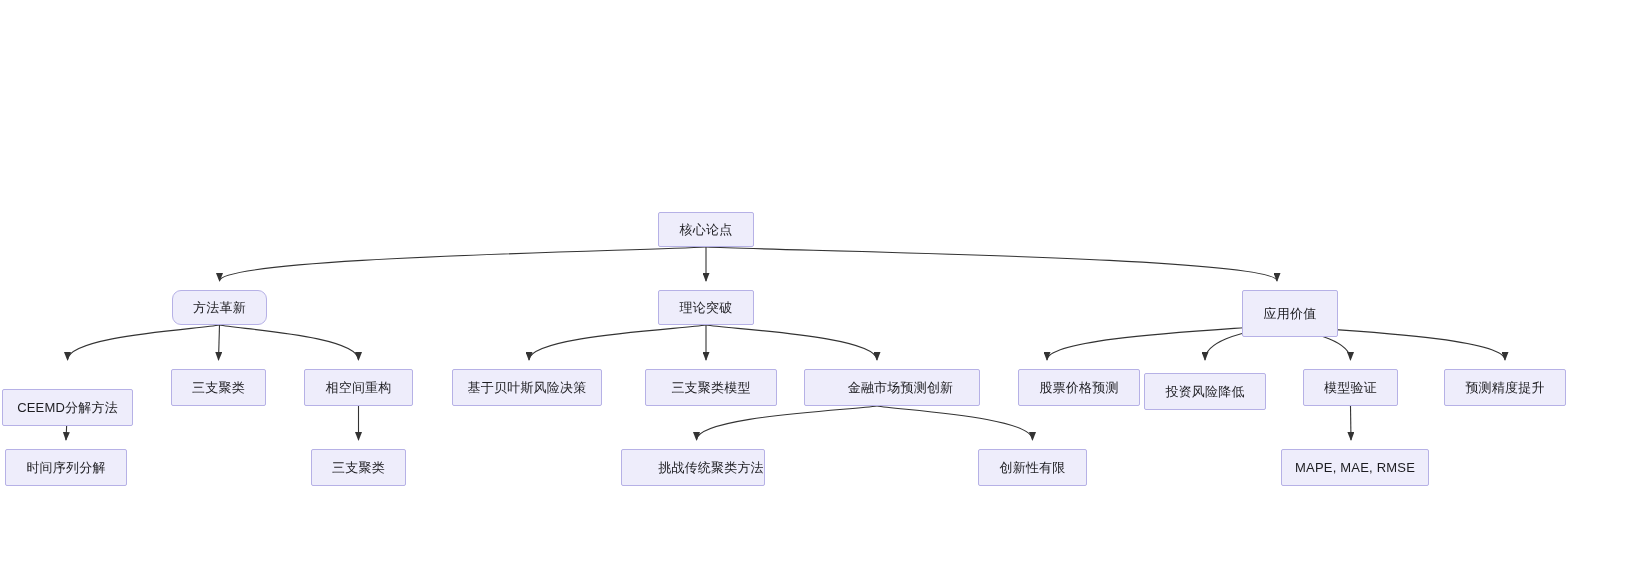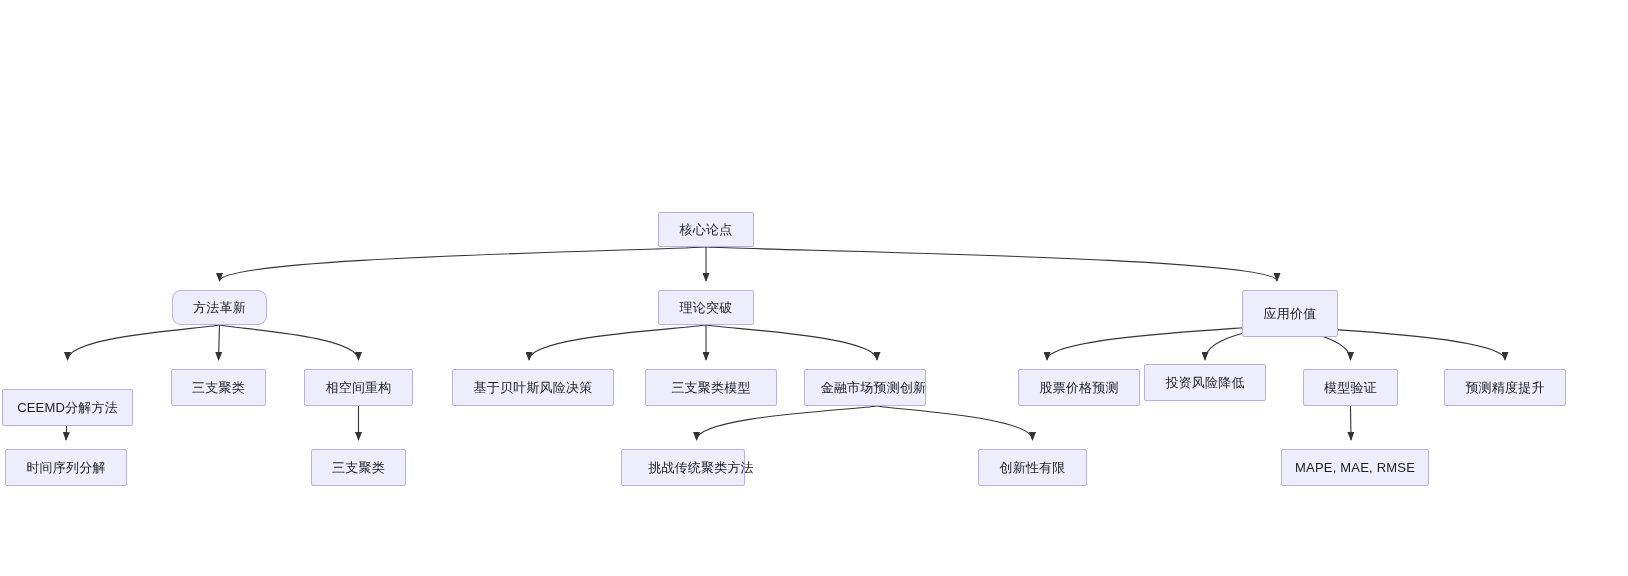--- a/index.html
+++ b/index.html
@@ -92,48 +92,48 @@
       </div>
       <div class="node" style="left: 2px; top: 389px; width: 131px; height: 37px;">
         <span class="node-label">CEEMD分解方法</span>
       </div>
       <div class="node" style="left: 171px; top: 369px; width: 95px; height: 37px;">
         <span class="node-label">三支聚类</span>
       </div>
       <div class="node" style="left: 304px; top: 369px; width: 109px; height: 37px;">
         <span class="node-label">相空间重构</span>
       </div>
-      <div class="node" style="left: 452px; top: 369px; width: 162px; height: 37px;">
+      <div class="node" style="left: 452px; top: 369px; width: 150px; height: 37px;">
         <span class="node-label">基于贝叶斯风险决策</span>
       </div>
       <div class="node" style="left: 645px; top: 369px; width: 132px; height: 37px;">
         <span class="node-label">三支聚类模型</span>
       </div>
-      <div class="node" style="left: 804px; top: 369px; width: 122px; height: 37px; padding-left: 17px;">
+      <div class="node" style="left: 804px; top: 369px; width: 176px; height: 37px; padding-left: 17px;">
         <span class="node-label">金融市场预测创新</span>
       </div>
       <div class="node" style="left: 986px; top: 369px; width: 122px; height: 37px; margin-left: 32px;">
         <span class="node-label">股票价格预测</span>
       </div>
-      <div class="node" style="left: 1144px; top: 364px; width: 122px; height: 37px;">
+      <div class="node" style="left: 1144px; top: 373px; width: 122px; height: 37px;">
         <span class="node-label">投资风险降低</span>
       </div>
       <div class="node" style="left: 1303px; top: 369px; width: 95px; height: 37px;">
         <span class="node-label">模型验证</span>
       </div>
       <div class="node" style="left: 1444px; top: 369px; width: 122px; height: 37px; font-family: Liberation Serif, serif;">
         <span class="node-label">预测精度提升</span>
       </div>
       <div class="node" style="left: 5px; top: 449px; width: 122px; height: 37px;">
         <span class="node-label">时间序列分解</span>
       </div>
       <div class="node" style="left: 311px; top: 449px; width: 95px; height: 37px;">
         <span class="node-label">三支聚类</span>
       </div>
-      <div class="node" style="left: 621px; top: 449px; width: 124px; height: 37px; padding-left: 36px;">
+      <div class="node" style="left: 621px; top: 449px; width: 144px; height: 37px; padding-left: 36px;">
         <span class="node-label">挑战传统聚类方法</span>
       </div>
       <div class="node" style="left: 978px; top: 449px; width: 109px; height: 37px;">
         <span class="node-label">创新性有限</span>
       </div>
       <div class="node" style="left: 1281px; top: 449px; width: 148px; height: 37px;">
         <span class="node-label">MAPE, MAE, RMSE</span>
       </div>
     </div>
 </div>

